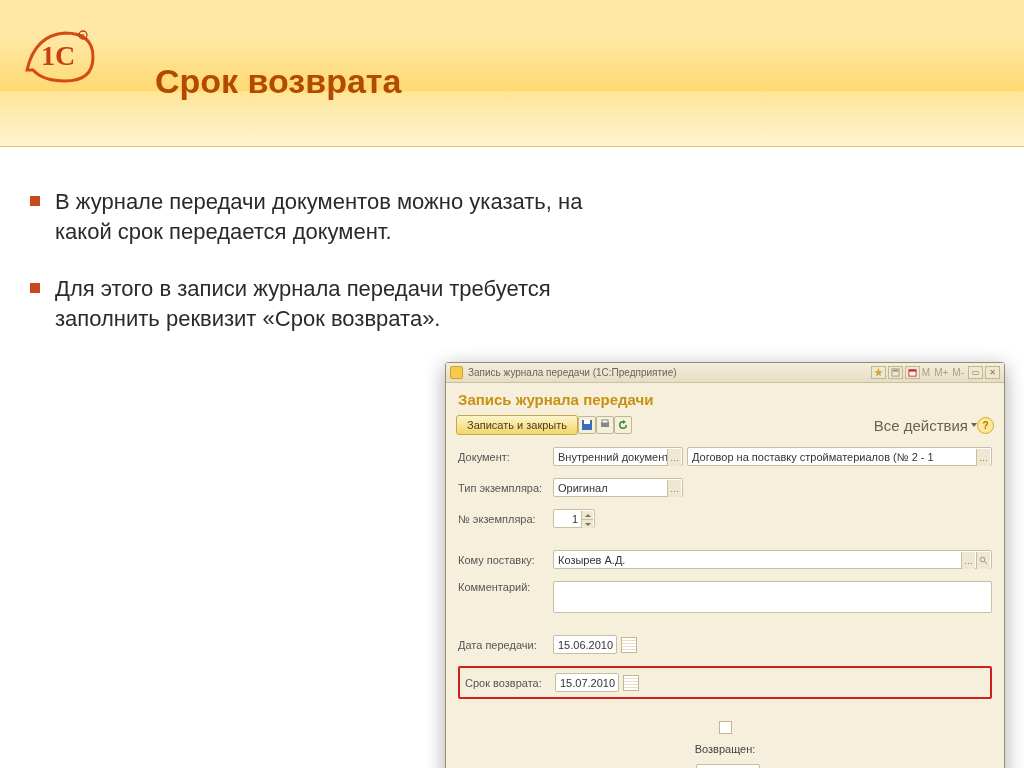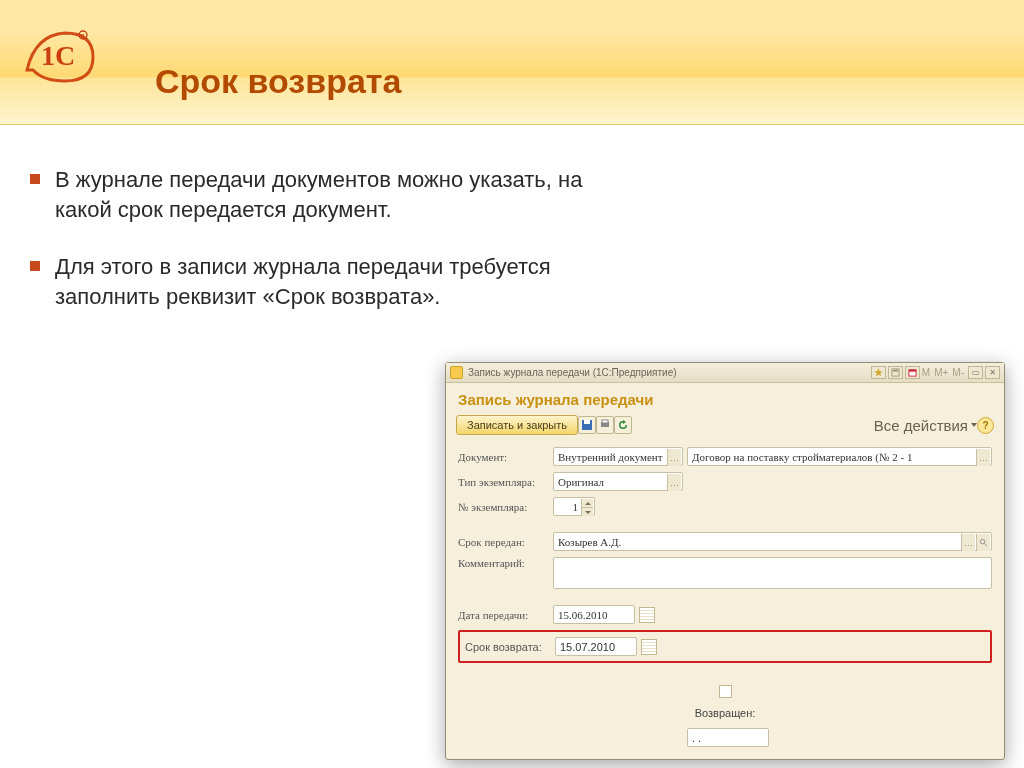--- a/index.html
+++ b/index.html
@@ -1,18 +1,18 @@
 <!DOCTYPE html>
 <html><head>
 <meta charset="utf-8">
 <style>
   *{box-sizing:border-box;margin:0;padding:0;}
   html,body{width:1024px;height:768px;font-family:Arial,Helvetica,sans-serif;background:#fff;overflow:hidden;}
   .slide{position:relative;width:1024px;height:768px;}
-  .hdr{height:125px;background:linear-gradient(to bottom,#ffe8a6 0%,#ffe8a6 25%,#ffd972 62%,#ffe59a 63%,#fff4cf 100%);border-bottom:1px solid #e0c870;position:relative;}
+  .hdr{height:147px;background:linear-gradient(to bottom,#ffe8a6 0%,#ffe8a6 25%,#ffd972 62%,#ffe59a 63%,#fff4cf 100%);border-bottom:1px solid #e0c870;position:relative;}
   .logo{position:absolute;left:25px;top:25px;width:70px;height:60px;}
   .logo svg{width:70px;height:60px;}
   .title{position:absolute;left:155px;top:62px;font-size:34px;font-weight:bold;color:#b24a00;}
   .body{padding:40px 1px 0 30px;}
   ul.bul{list-style:none;max-width:560px;}
   ul.bul li{position:relative;padding:0 0 28px 25px;font-size:22px;line-height:1.35;color:#2a2a2a;}
   ul.bul li::before{content:"";position:absolute;left:0;top:9px;width:10px;height:10px;background:#c64a1b;}
   .pagenum{position:absolute;right:22px;bottom:8px;font-size:22px;color:#555;}
 
   
@@ -24,26 +24,26 @@
   .tbar .ttxt{color:#a99f86;margin:0 2px;}
   .wtitle{padding:8px 12px 5px;font-size:15px;font-weight:bold;color:#c99011;}
   .toolbar{display:flex;align-items:center;padding:2px 10px 8px;gap:0;}
   .btn-main{background:linear-gradient(#fdf4cc,#f4d66a);border:1px solid #c5a84a;border-radius:3px;padding:3px 10px;font-size:11px;color:#4a4020;}
   .ibtn{width:18px;height:18px;border:1px solid #c2b793;background:#f6efd9;border-radius:2px;display:flex;align-items:center;justify-content:center;}
   .toolbar .spacer{flex:1;}
   .actlink{font-size:15px;color:#6b624a;display:flex;align-items:center;gap:3px;}
   .actlink::after{content:"";border-left:3px solid transparent;border-right:3px solid transparent;border-top:4px solid #6b624a;}
   .help{width:17px;height:17px;border:1px solid #d0a830;border-radius:50%;background:#ffe79a;color:#a37400;display:flex;align-items:center;justify-content:center;font-size:10px;font-weight:bold;}
   .form{padding:4px 12px 12px;}
-  .row{display:flex;align-items:center;margin-bottom:6px;font-family:Liberation Serif, serif;}
+  .row{display:flex;align-items:center;margin-bottom:12px;}
   .lab{width:95px;font-size:11px;color:#555;}
   .inp{height:19px;border:1px solid #c8bfa3;background:#fff;border-radius:2px;padding:0 4px;display:flex;align-items:center;font-size:11px;color:#333;position:relative;}
   .inp.sm{width:130px;}
   .inp.num{width:42px;justify-content:flex-end;padding-right:16px;}
-  .inp.date{width:82px;}
+  .inp.date{width:64px;}
   .inp.full{flex:1;}
   .pick{width:14px;height:17px;position:absolute;right:1px;top:1px;background:#efe8d1;border-left:1px solid #c8bfa3;display:flex;align-items:center;justify-content:center;font-size:9px;color:#7a7157;}
   .spin{width:12px;height:17px;position:absolute;right:1px;top:1px;display:flex;flex-direction:column;}
   .spin div{flex:1;background:#efe8d1;border-left:1px solid #c8bfa3;display:flex;align-items:center;justify-content:center;}
   .spin div:first-child{border-bottom:1px solid #c8bfa3;}
   .spin div::before{content:"";border-left:3px solid transparent;border-right:3px solid transparent;}
   .spin div:first-child::before{border-bottom:3px solid #7a7157;}
   .spin div:last-child::before{border-top:3px solid #7a7157;}
   .cal{width:16px;height:16px;border:1px solid #c2b793;background:repeating-linear-gradient(#fff,#fff 2px,#e8e0c6 2px,#e8e0c6 3px);margin-left:4px;}
   .sep{height:10px;}
@@ -161,21 +161,21 @@
         <div class="inp num">
           <span>1</span>
           <div class="spin">
               <div></div>
               <div></div>
             </div>
         </div>
       </div>
       <div class="sep"></div>
       <div class="row">
-        <span class="lab">Срок передан:</span>
+        <span class="lab">Кому поставку:</span>
         <div class="inp full">
           <span>Козырев А.Д.</span>
           <span class="pick" style="right:16px">…</span>
           <span class="pick">
             <svg width="9" height="9" viewBox="0 0 10 10">
                 <circle cx="4" cy="4" r="2.5" fill="none" stroke="#888"></circle>
                 <line x1="6" y1="6" x2="9" y2="9" stroke="#888"></line>
               </svg>
           </span>
         </div>

